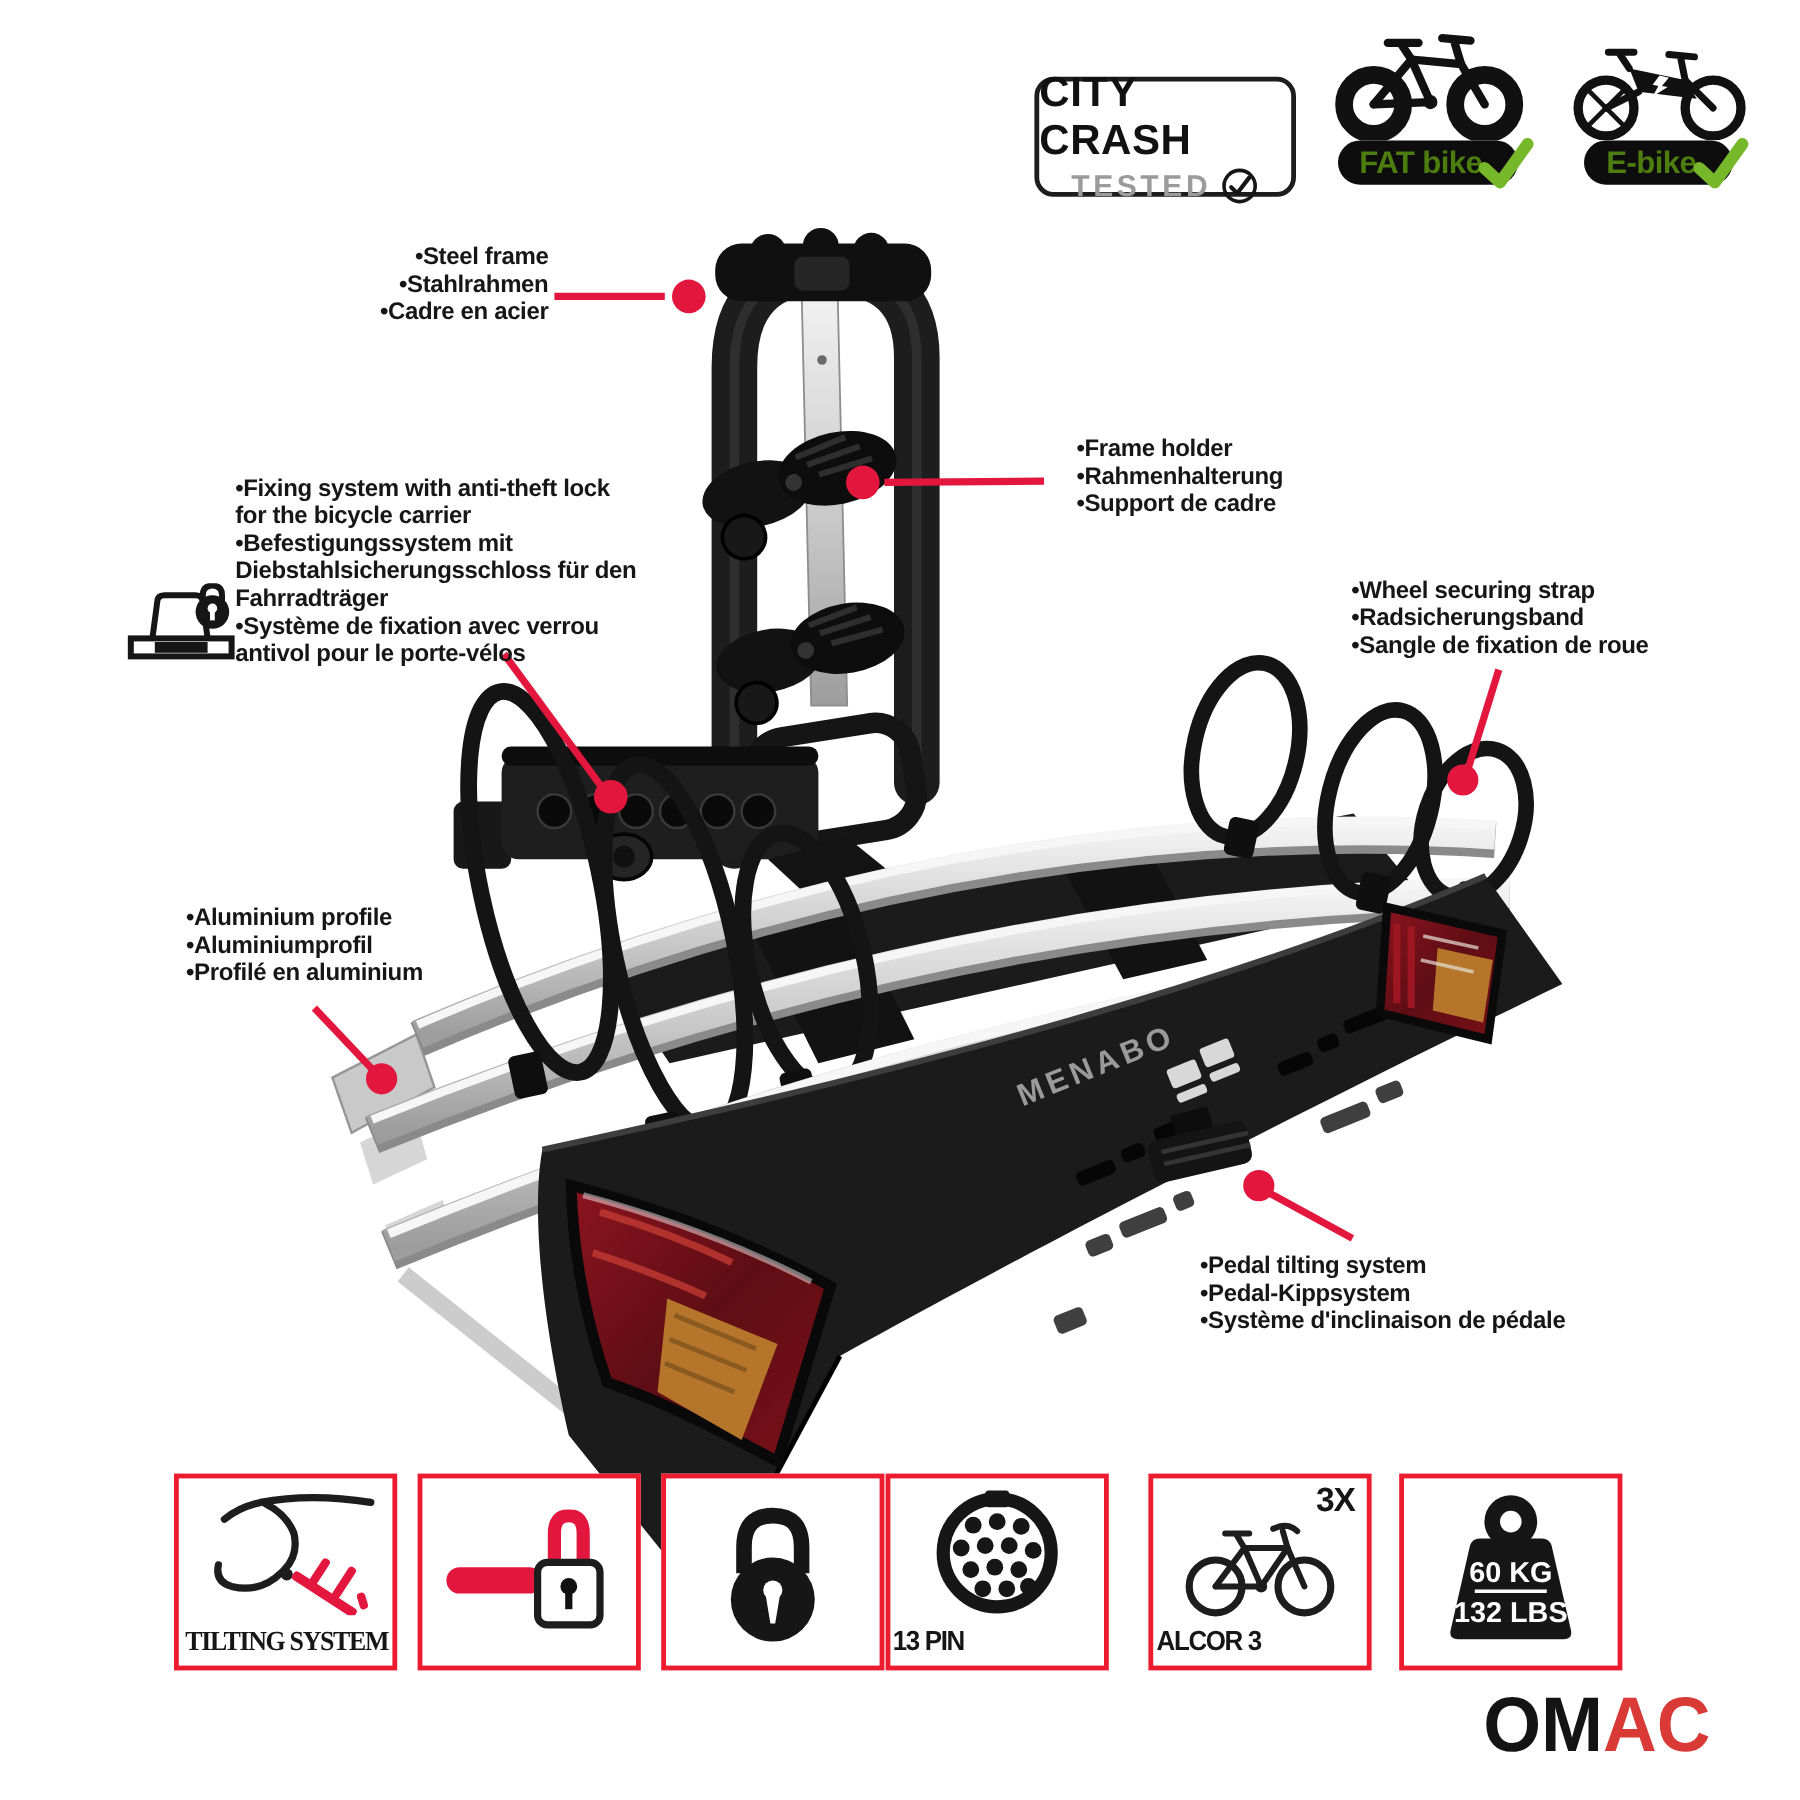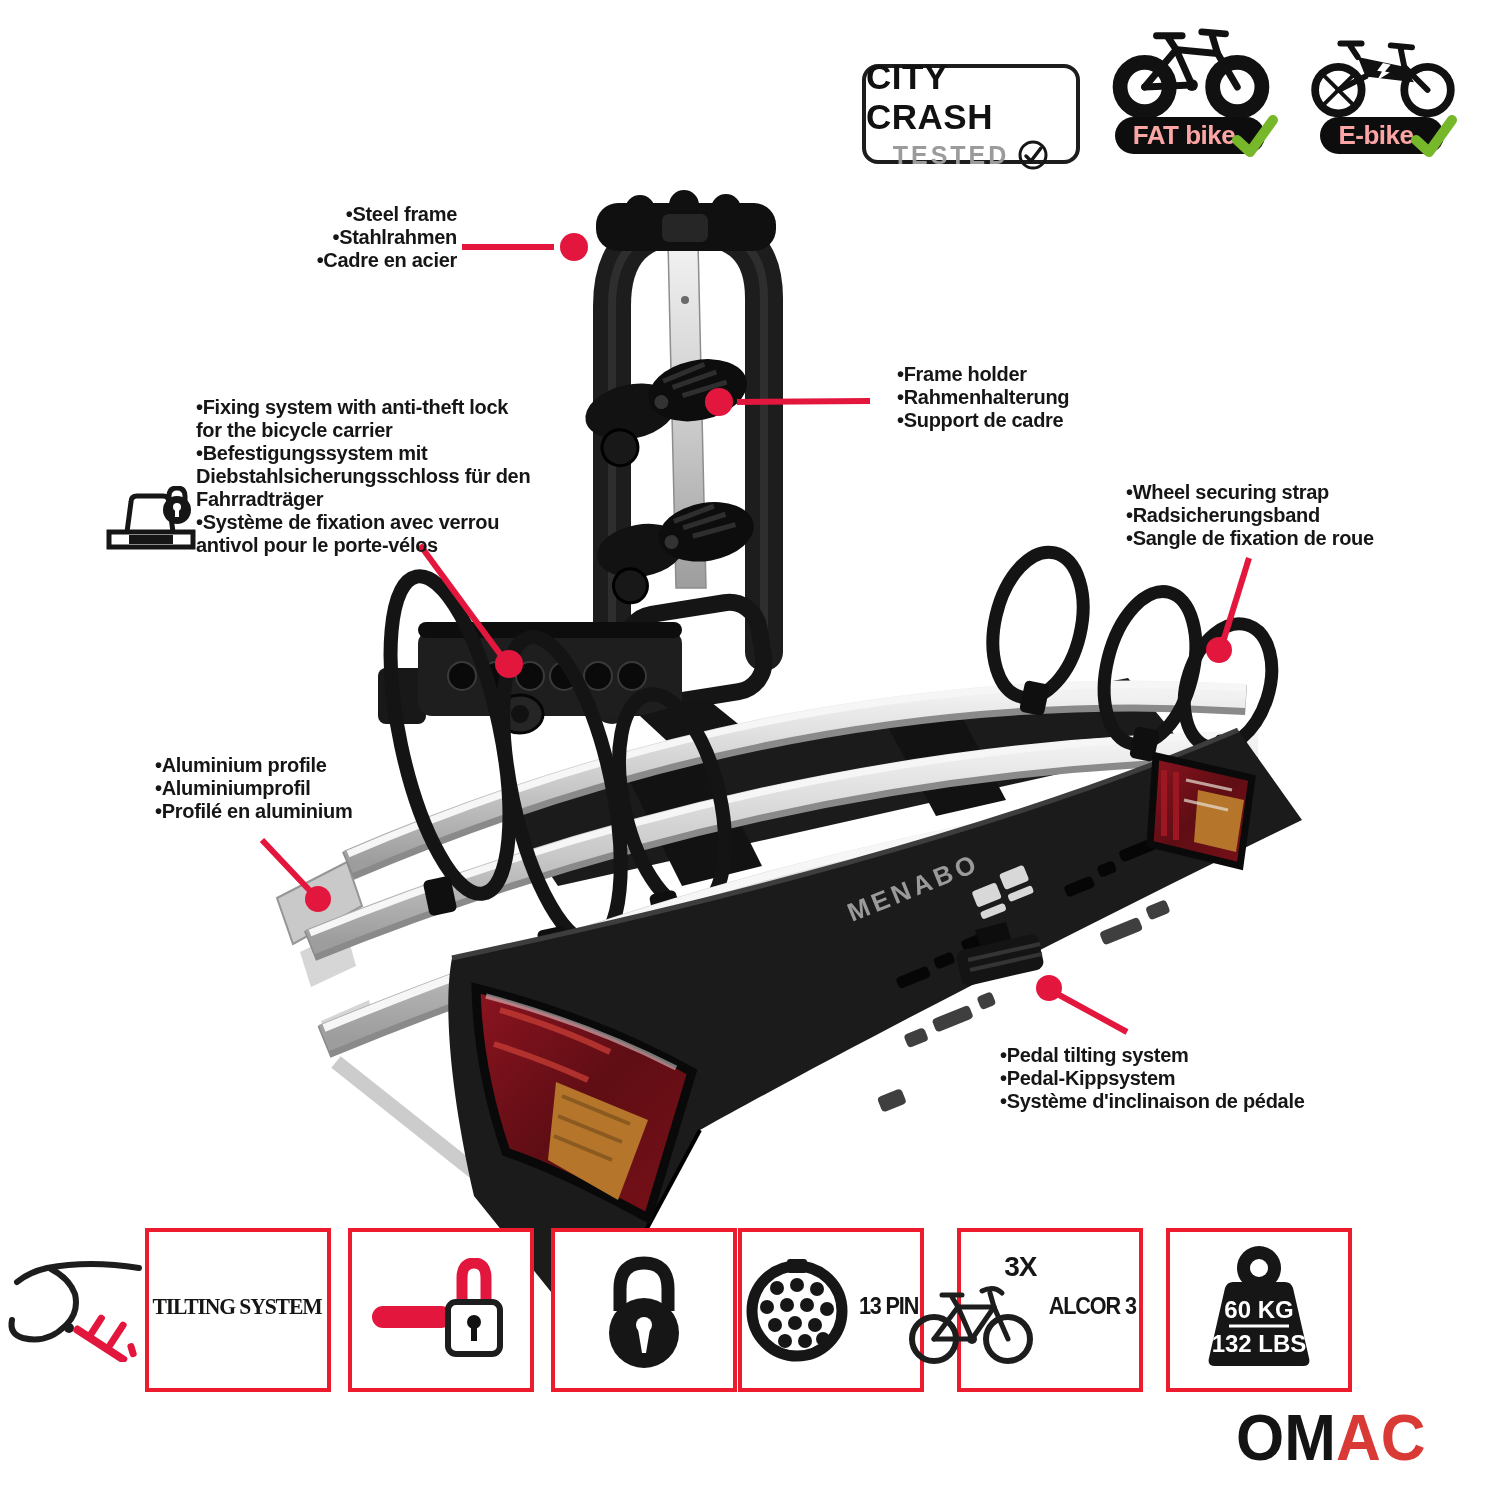--- a/index.html
+++ b/index.html
@@ -18,27 +18,27 @@
               border:4px solid #1d1d1d;border-radius:16px;background:#fff;
               display:flex;flex-direction:column;align-items:center;justify-content:center;}
   .cc-line1{font-weight:700;font-size:35px;letter-spacing:.5px;color:#111;}
   .cc-line2{display:flex;align-items:center;gap:8px;margin-top:2px;}
   .cc-tested{font-weight:700;font-size:25px;letter-spacing:3px;color:#9b9b9b;}
   .bike-badge{position:absolute;display:flex;flex-direction:column;align-items:center;}
   .badge-fat{left:1098px;top:22px;width:184px;height:132px;}
   .badge-ebike{left:1293px;top:28px;width:178px;height:126px;}
   .pill{position:relative;background:#0d0d0d;border-radius:20px;height:38px;
         display:flex;align-items:center;justify-content:center;padding:0 30px 0 18px;}
-  .pill-text{color:#fca5a5;font-weight:700;font-size:26px;letter-spacing:-0.5px;}
+  .pill-text{color:#4d7c0f;font-weight:700;font-size:26px;letter-spacing:-0.5px;}
   .pill-check{position:absolute;right:-14px;bottom:-4px;}
 
   
   .feature-box{position:absolute;top:1228px;width:186px;height:164px;
                border:4px solid #ec1b2e;background:#fff;box-sizing:border-box;
-               display:flex;flex-direction:row;align-items:center;justify-content:flex-end;}
+               display:flex;flex-direction:column;align-items:flex-start;justify-content:flex-end;}
   .fb-icon{flex:1;display:flex;align-items:center;justify-content:center;width:100%;position:relative;}
   .feature-label{font-weight:700;font-size:23px;letter-spacing:-1.2px;color:#161616;
                  margin-bottom:7px;transform:scaleX(.94);white-space:nowrap;}
   .fb-count{position:absolute;right:10px;top:2px;font-weight:700;font-size:28px;
             letter-spacing:-1px;color:#161616;}
 
   
   .omac{position:absolute;left:1236px;top:1402px;font-weight:700;font-size:62px;
         letter-spacing:0px;color:#141414;transform:scaleY(1.04);}
   .omac .red{color:#d93a35;}

